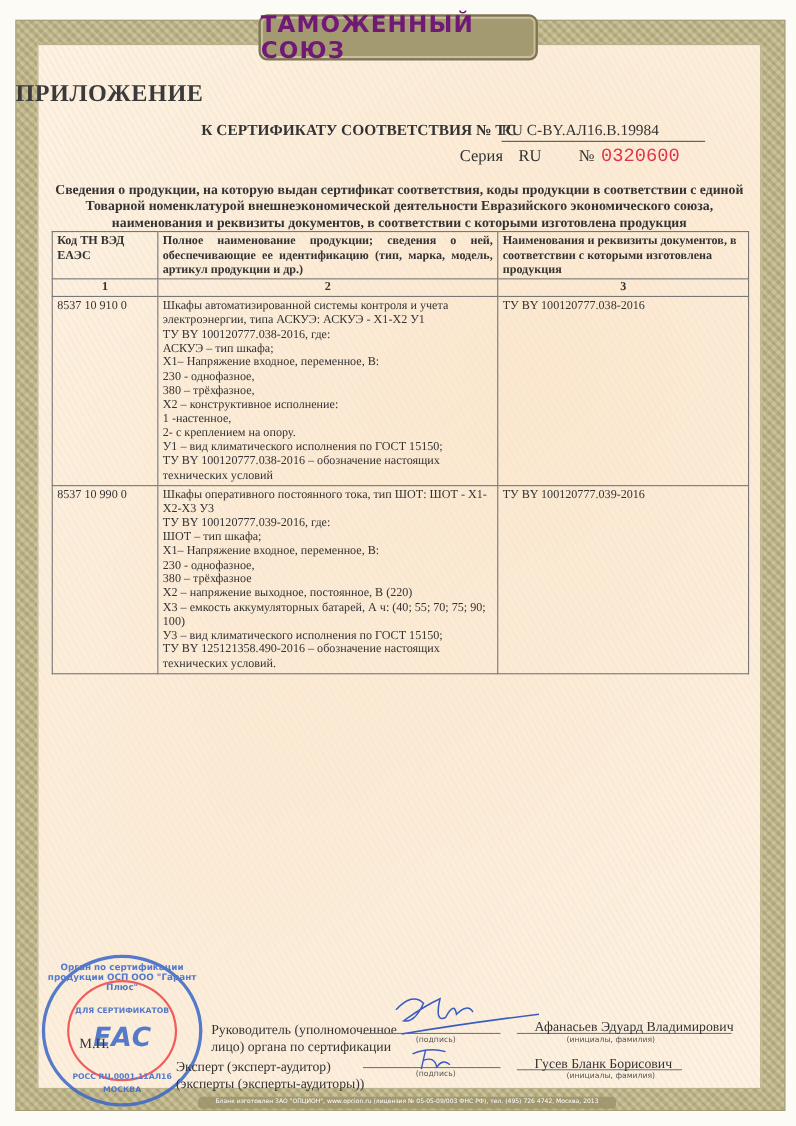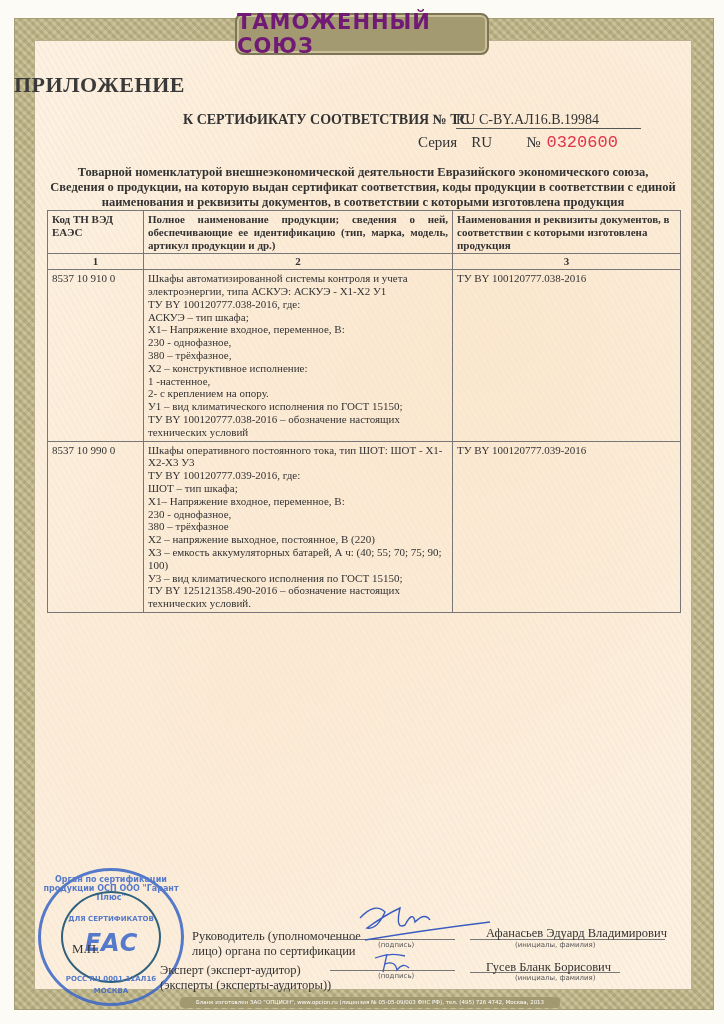--- a/index.html
+++ b/index.html
@@ -67,21 +67,21 @@
   table.main td.c2 { width:300px; }
   table.main tr.num td { text-align:center; font-weight:bold; padding:1px 4px; }
   table.main td.just { text-align:justify;margin-left:18px; }
   .line { display:block; }
   .stamp {
     position:absolute; left:38px; top:868px; width:140px; height:132px;
     border:3px solid #3a66c8; border-radius:50%; opacity:0.85;
   }
   .stamp .inner {
     position:absolute; left:20px; top:20px; width:96px; height:88px;
-    border:2px solid #0c4a6e; border-radius:50%;
+    border:2px solid #ef4444; border-radius:50%;
   }
   .stamp .t1 { position:absolute; left:0; width:100%; top:22px; text-align:center; color:#3a66c8; font-family:"DejaVu Sans", sans-serif; font-size:7px; font-weight:bold; }
   .stamp .eac { position:absolute; left:0; width:100%; top:36px; text-align:center; color:#3a66c8; font-family:"DejaVu Sans", sans-serif; font-size:24px; font-weight:bold; font-style:italic; }
   .stamp .ring-top { position:absolute; left:0; width:100%; top:4px; text-align:center; color:#3a66c8; font-family:"DejaVu Sans", sans-serif; font-size:8px; font-weight:bold; }
   .stamp .ring-mid { position:absolute; left:0; width:100%; top:104px; text-align:center; color:#3a66c8; font-family:"DejaVu Sans", sans-serif; font-size:7px; font-weight:bold; }
   .stamp .ring-bot { position:absolute; left:0; width:100%; top:116px; text-align:center; color:#3a66c8; font-family:"DejaVu Sans", sans-serif; font-size:7px; font-weight:bold; }
   .mp { position:absolute; left:72px; top:941px; font-size:13px; color:#333; }
   .sig-label { position:absolute; font-size:12.5px; color:#333; line-height:15px; }
   .sig-line { position:absolute; border-bottom:1px solid #777; }
   .sig-cap { position:absolute; font-size:7px; color:#555; font-family:"DejaVu Sans", sans-serif; }
@@ -104,22 +104,22 @@
 <div class="title">ПРИЛОЖЕНИЕ</div>
 
 <div class="cert-line">К СЕРТИФИКАТУ СООТВЕТСТВИЯ  № ТС</div>
 <div class="cert-num">RU C-BY.АЛ16.В.19984</div>
 
 <div class="series">
   <span class="lbl">Серия</span><span>RU</span><span class="no">№</span><span class="red">0320600</span>
 </div>
 
 <div class="intro">
+  <span class="line">Сведения о продукции, на которую выдан сертификат соответствия, коды продукции в соответствии с единой</span>
   <span class="line">Товарной номенклатурой внешнеэкономической деятельности Евразийского экономического союза,</span>
-  <span class="line">Сведения о продукции, на которую выдан сертификат соответствия, коды продукции в соответствии с единой</span>
   <span class="line">наименования и реквизиты документов, в соответствии с которыми изготовлена продукция</span>
 </div>
 
 <table class="main">
   <tbody>
       <tr>
     <td class="h c1">Код ТН ВЭД ЕАЭС</td>
     <td class="h c2 just">Полное наименование продукции; сведения о ней, обеспечивающие ее идентификацию (тип, марка, модель, артикул продукции и др.)</td>
     <td class="h">Наименования и реквизиты документов, в соответствии с которыми изготовлена продукция</td>
   </tr>

